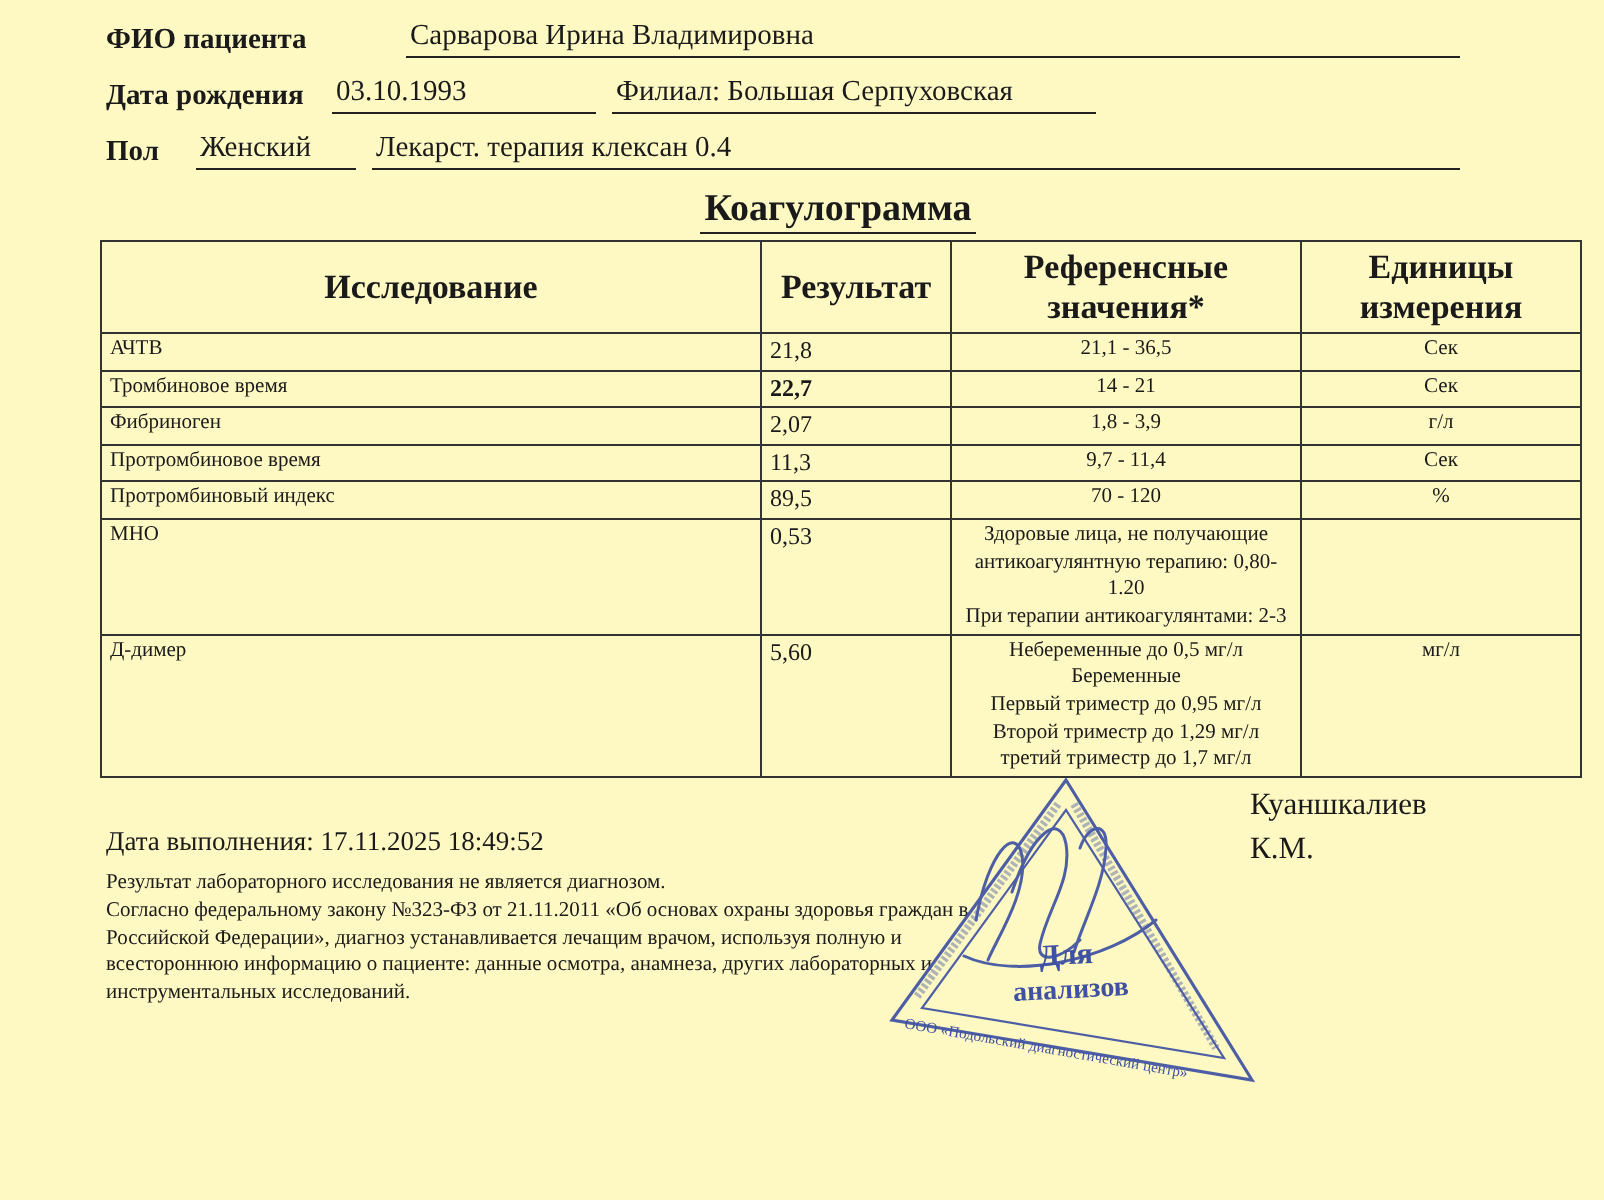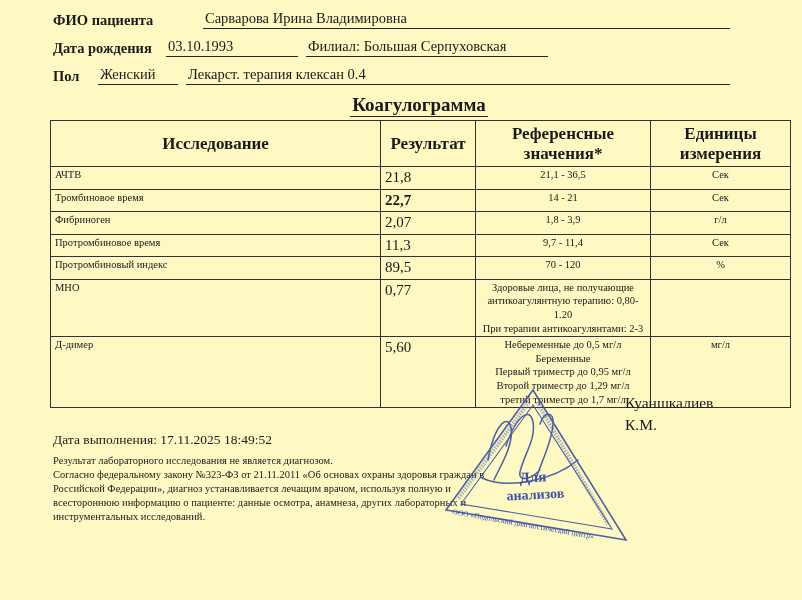--- a/index.html
+++ b/index.html
@@ -23,21 +23,21 @@
   .title-wrap{text-align:center;margin:2px 0 4px 0;}
   .title{font-size:19px;font-weight:bold;border-bottom:1.4px solid #222;padding:0 2px 1px 2px;}
   
   .note{margin:2px 55px 6px 35px;font-size:9.5px;line-height:1.3;color:#222;}
   
   table{border-collapse:collapse;margin-left:32px;width:740px;table-layout:fixed;}
   th,td{border:1px solid #333;}
   th{font-size:17px;font-weight:bold;text-align:center;padding:3px 2px;line-height:1.15;}
   td{font-size:10.5px;padding:1px 4px;vertical-align:top;line-height:1.3;margin-left:16px;}
   td.c-name{text-align:left;}
-  td.c-res{text-align:left;font-size:15px;}
+  td.c-res{text-align:left;font-size:12px;}
   td.c-ref{text-align:center;white-space:pre-line;}
   td.c-unit{text-align:center;}
   td.bold{font-weight:bold;}
   tr.r-plain td{height:14px;}
   
   .date-line{margin:24px 0 0 35px;font-size:13.5px;}
   .doctor-title{margin:12px 0 0 80px;font-size:14px;font-weight:bold;}
   .disclaimer{margin:6px 0 0 35px;width:448px;font-size:10.5px;line-height:1.32;white-space:pre-line;}
   .doctor-name{position:absolute;left:625px;top:392px;font-size:15.5px;line-height:1.45;white-space:pre-line;}
   .stamp{position:absolute;left:436px;top:382px;width:208px;height:192px;}
@@ -115,21 +115,21 @@
         <td class="c-unit">Сек</td>
       </tr>
       <tr class="r-plain">
         <td class="c-name">Протромбиновый индекс</td>
         <td class="c-res">89,5</td>
         <td class="c-ref">70 - 120</td>
         <td class="c-unit">%</td>
       </tr>
       <tr>
         <td class="c-name">МНО</td>
-        <td class="c-res">0,77</td>
+        <td class="c-res">0,53</td>
         <td class="c-ref">Здоровые лица, не получающие
 антикоагулянтную терапию: 0,80-1.20
 При терапии антикоагулянтами: 2-3</td>
         <td class="c-unit"></td>
       </tr>
       <tr>
         <td class="c-name">Д-димер</td>
         <td class="c-res">5,60</td>
         <td class="c-ref">Небеременные до 0,5 мг/л
 Беременные

